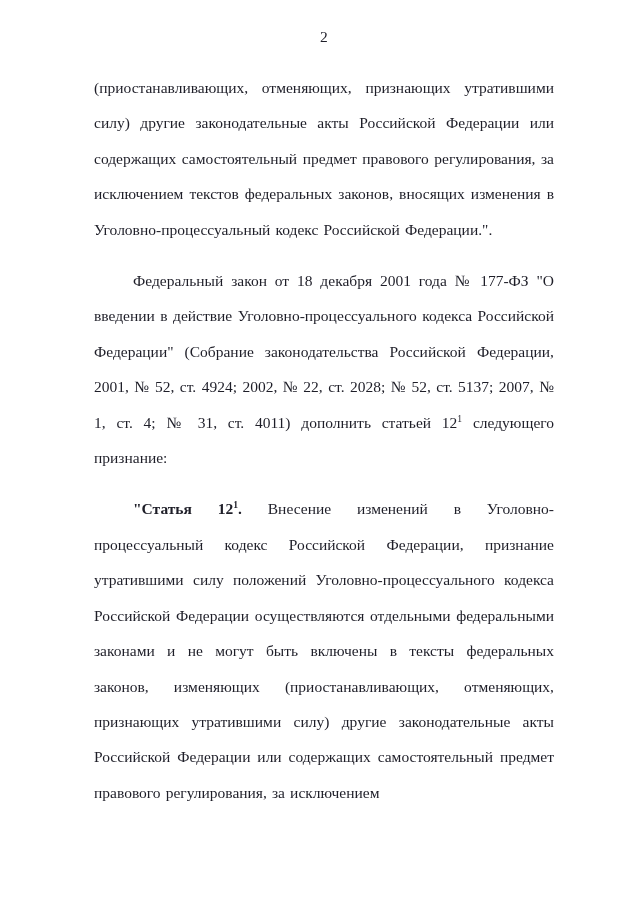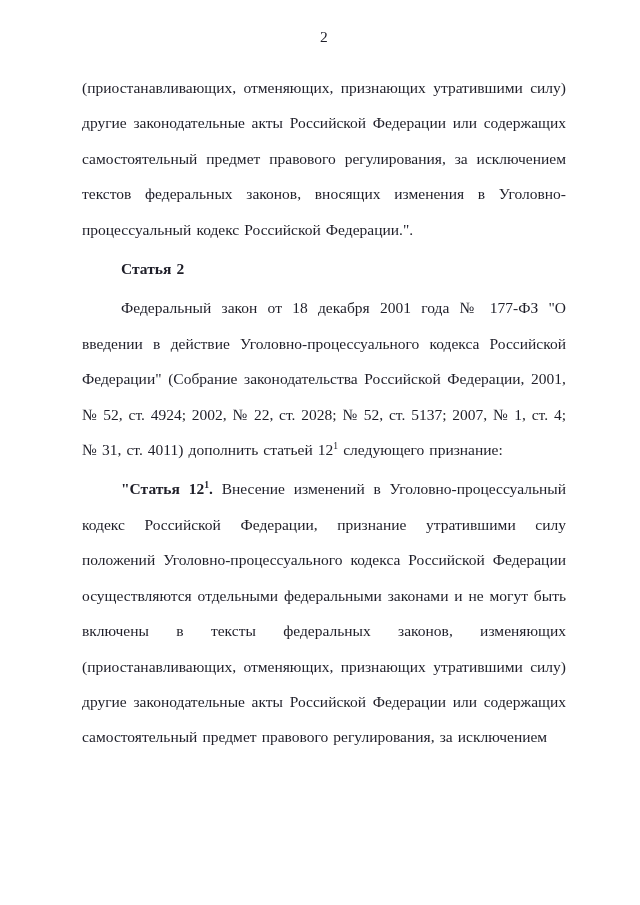--- a/index.html
+++ b/index.html
@@ -19,21 +19,21 @@
     color: #1e1e28;
     overflow: hidden;
   }
   .page-number {
     text-align: center;
     line-height: 19px;
     margin: 0 0 24px 0;
     letter-spacing: 0.5px;
   }
   .para {
-    margin: 4px;
+    margin: 16px;
     text-align: justify;
     line-height: 35.4px;
     word-spacing: 0.08em;
   }
   .para.indent {
     text-indent: 39px;
   }
   .bold {
     font-weight: bold;
   }
@@ -45,19 +45,18 @@
 </style>
 </head>
 <body>
 
 <div class="page">
 
   <div class="page-number">2</div>
 
   <p class="para">(приостанавливающих, отменяющих, признающих утратившими силу) другие законодательные акты Российской Федерации или содержащих самостоятельный предмет правового регулирования, за исключением текстов федеральных законов, вносящих изменения в Уголовно-процессуальный кодекс Российской Федерации.".</p>
 
-  <p class="para indent bold">Статья 2</p>
 
   <p class="para indent"><span>Федеральный закон от 18 декабря 2001 года № 177-ФЗ "О введении в действие Уголовно-процессуального кодекса Российской Федерации" (Собрание законодательства Российской Федерации, 2001, № 52, ст. 4924; 2002, № 22, ст. 2028; № 52, ст. 5137; 2007, № 1, ст. 4; № 31, ст. 4011) дополнить статьей 12</span><sup>1</sup><span> следующего признание:</span></p>
 
   <p class="para indent"><span class="bold">"Статья 12</span><sup class="bold">1</sup><span class="bold">.</span><span>  Внесение изменений в Уголовно-процессуальный кодекс Российской Федерации, признание утратившими силу положений Уголовно-процессуального кодекса Российской Федерации осуществляются отдельными федеральными законами и не могут быть включены в тексты федеральных законов, изменяющих (приостанавливающих, отменяющих, признающих утратившими силу) другие законодательные акты Российской Федерации или содержащих самостоятельный предмет правового регулирования, за исключением</span></p>
 
 </div>
 
 </body></html>

